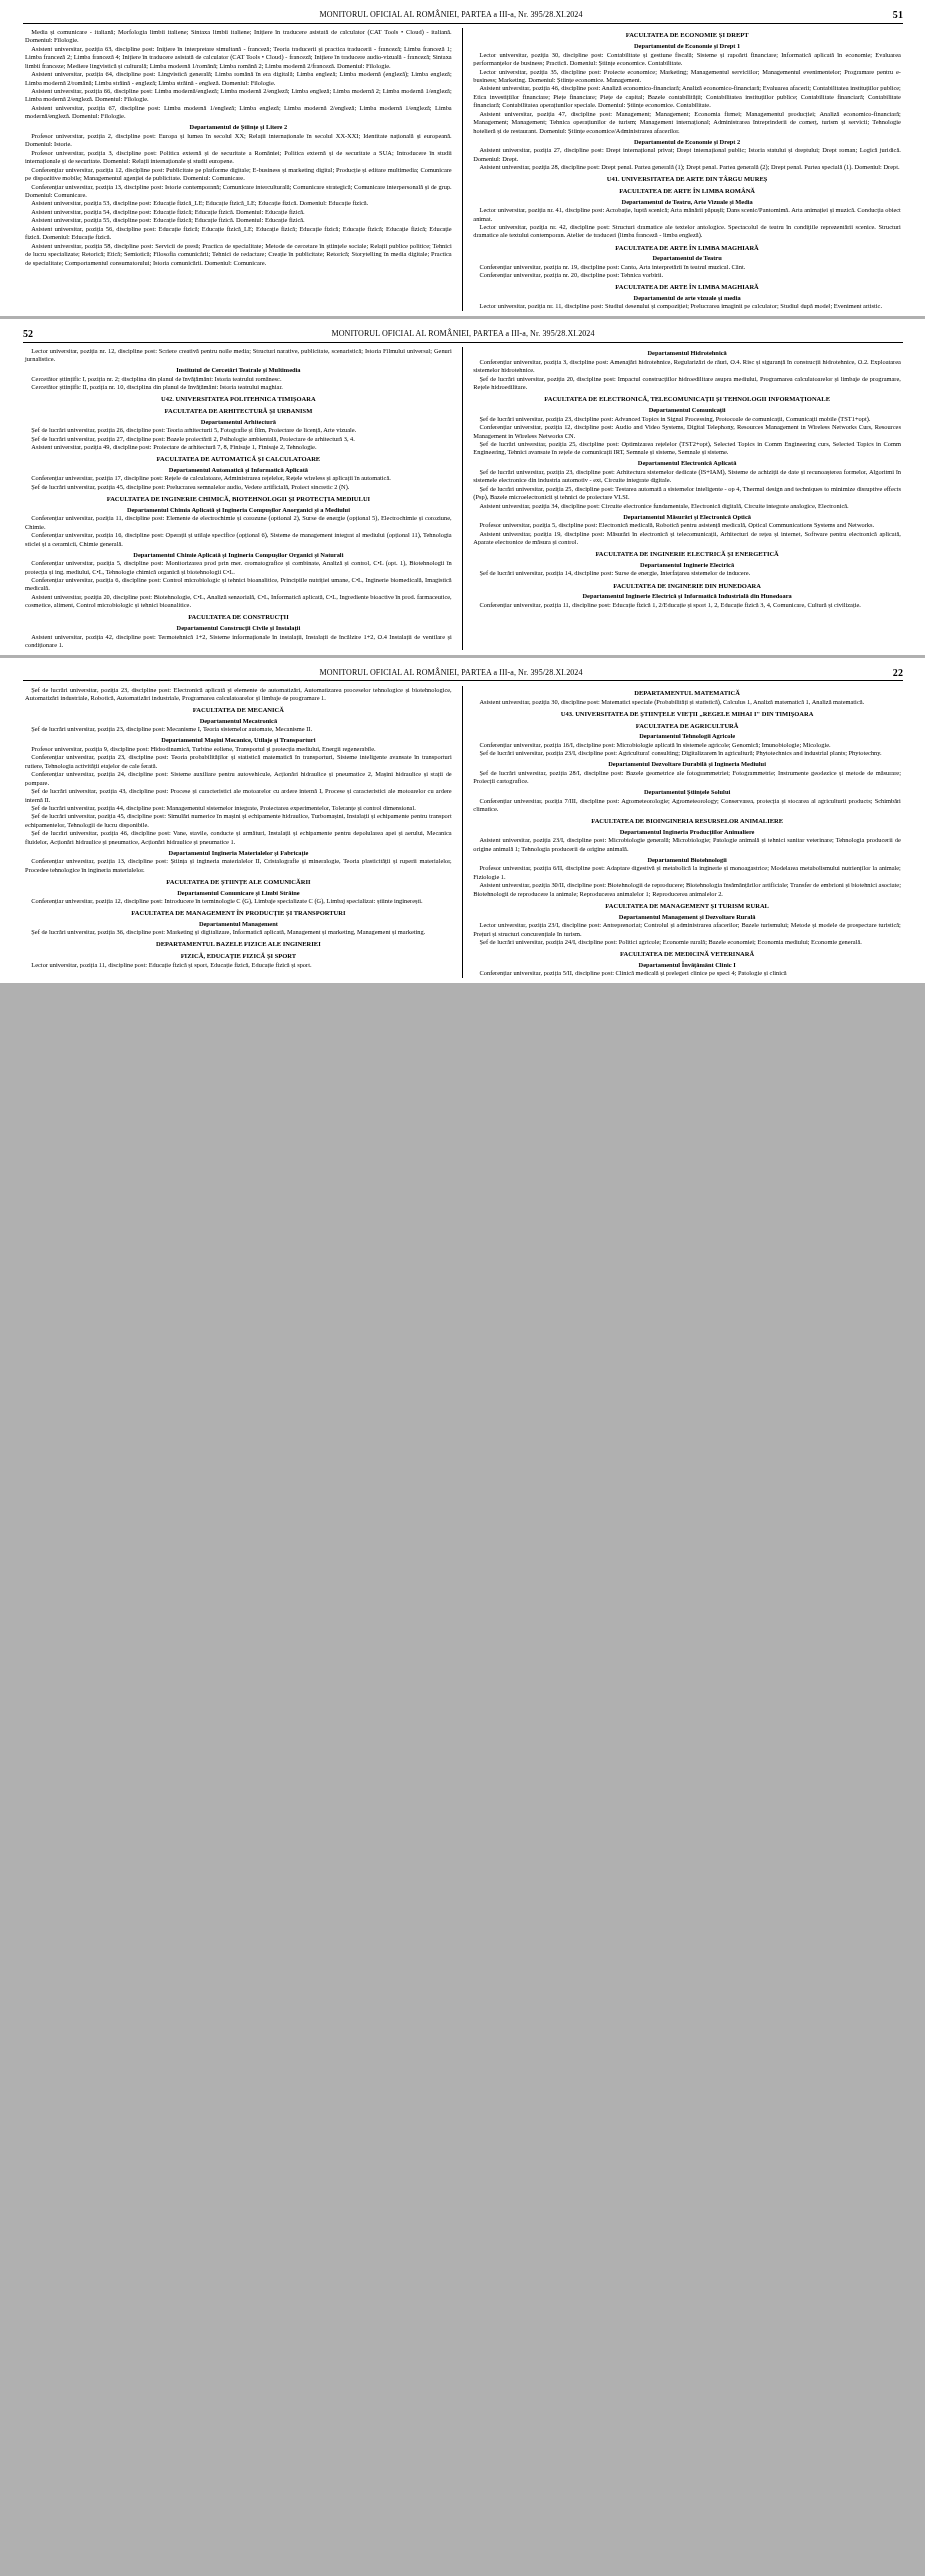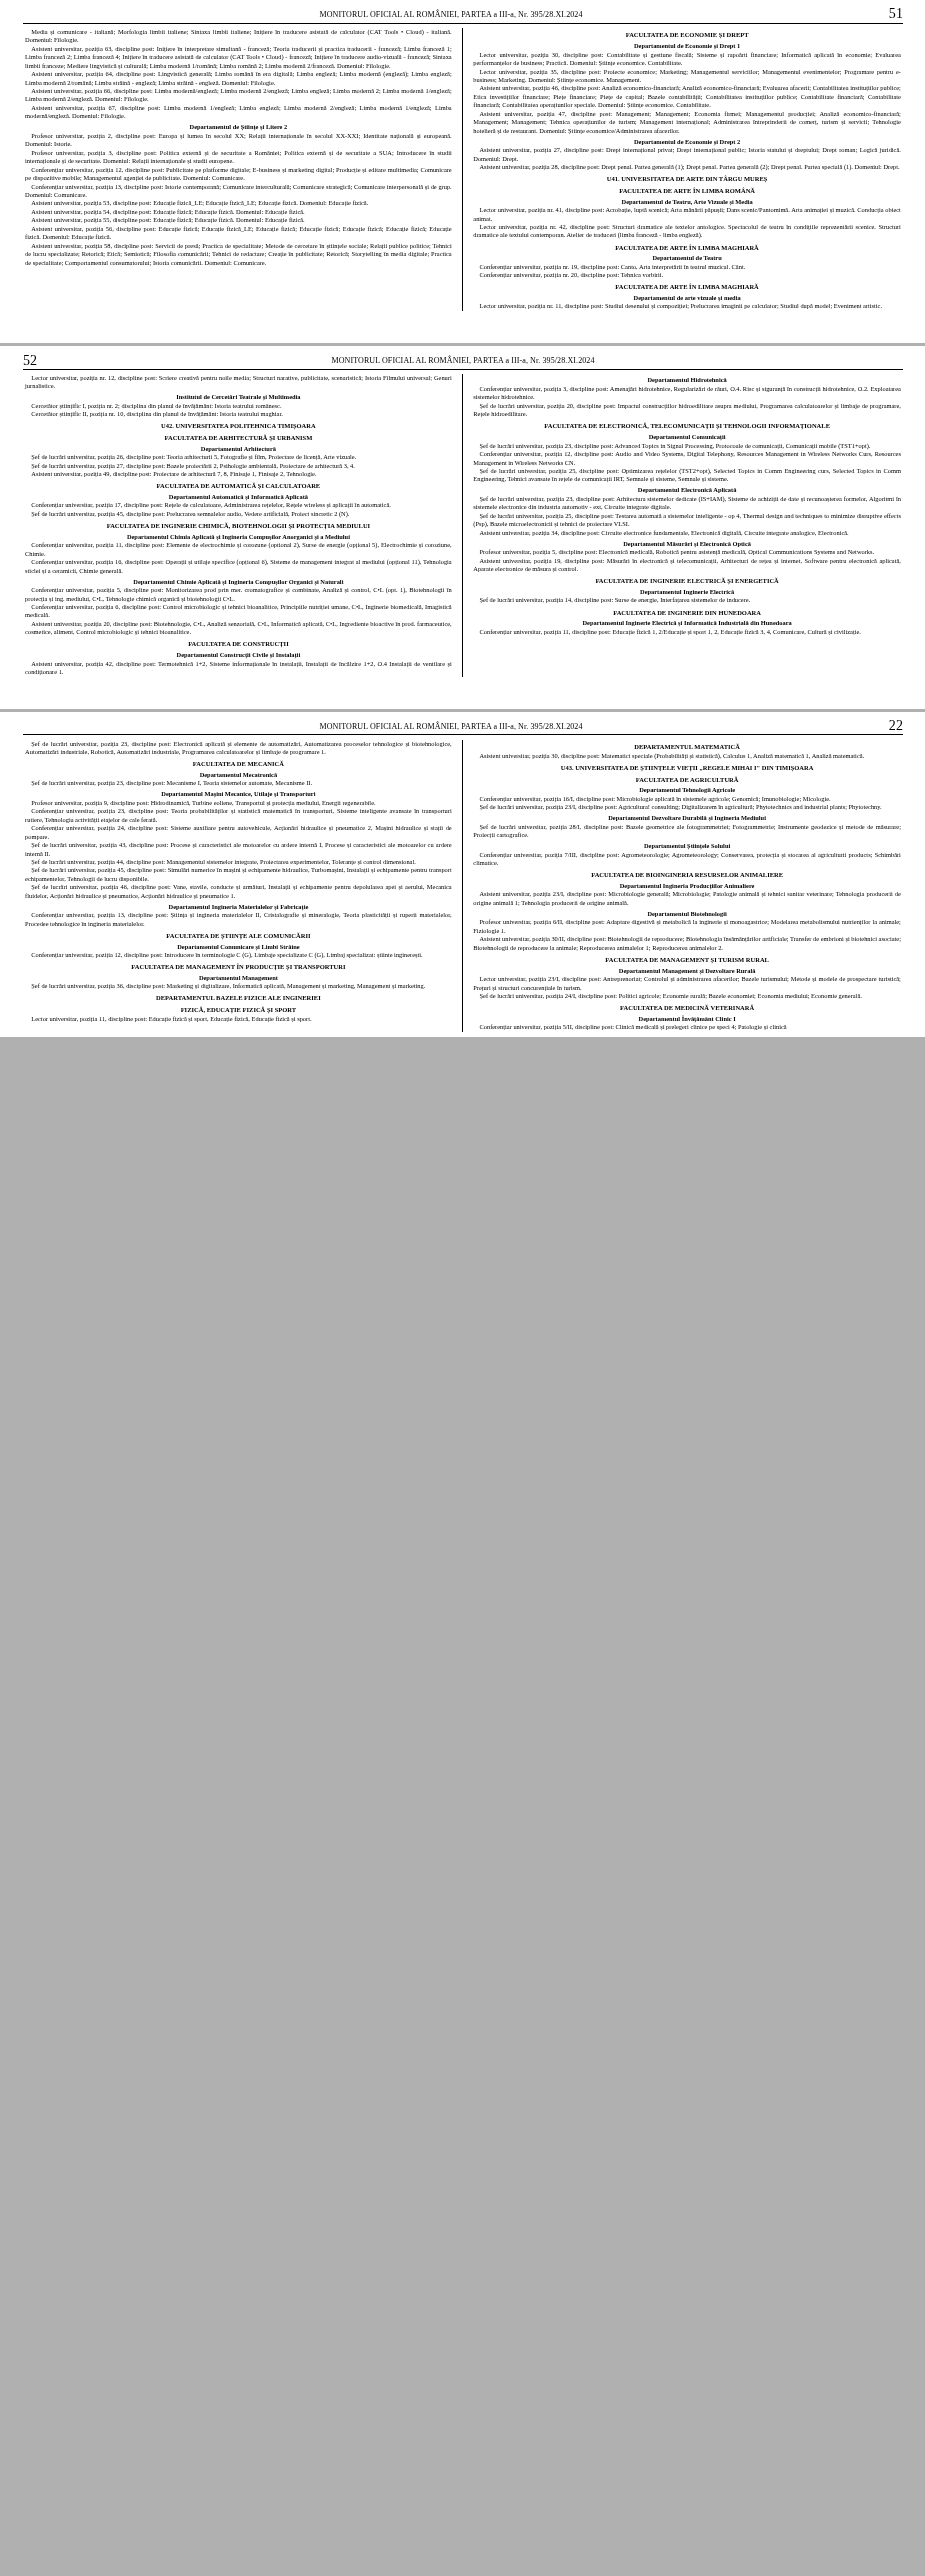--- a/index.html
+++ b/index.html
@@ -14,33 +14,33 @@
     background: #ffffff;
     margin: 0 auto;
     position: relative;
   }
   .sheet {
     width: 926px;
     background: #ffffff;
     padding: 9.3px 23px 5.2px 23px;
     position: relative;
   }
-  .sheet + .sheet { border-top: 3.1px solid #b0b0b0; margin-top: 27px; }
+  .sheet + .sheet { border-top: 3.1px solid #b0b0b0; }
 
   .running-head {
     display: flex;
     align-items: center;
     font-size: 8px;
     letter-spacing: 0.1px;
     margin-bottom: 3.1px;
     height: 10.3px;
   }
   .running-head .page-no {
-    font-weight: normal;
-    font-size: 14px;
+    font-weight: bold;
+    font-size: 10px;
     width: 24px;
   }
   .running-head .page-no.right { text-align: right; }
   .running-head .head-text {
     flex: 1;
     text-align: center;
     white-space: nowrap;
   }
   .rule {
     border-top: 0.6px solid #000;

